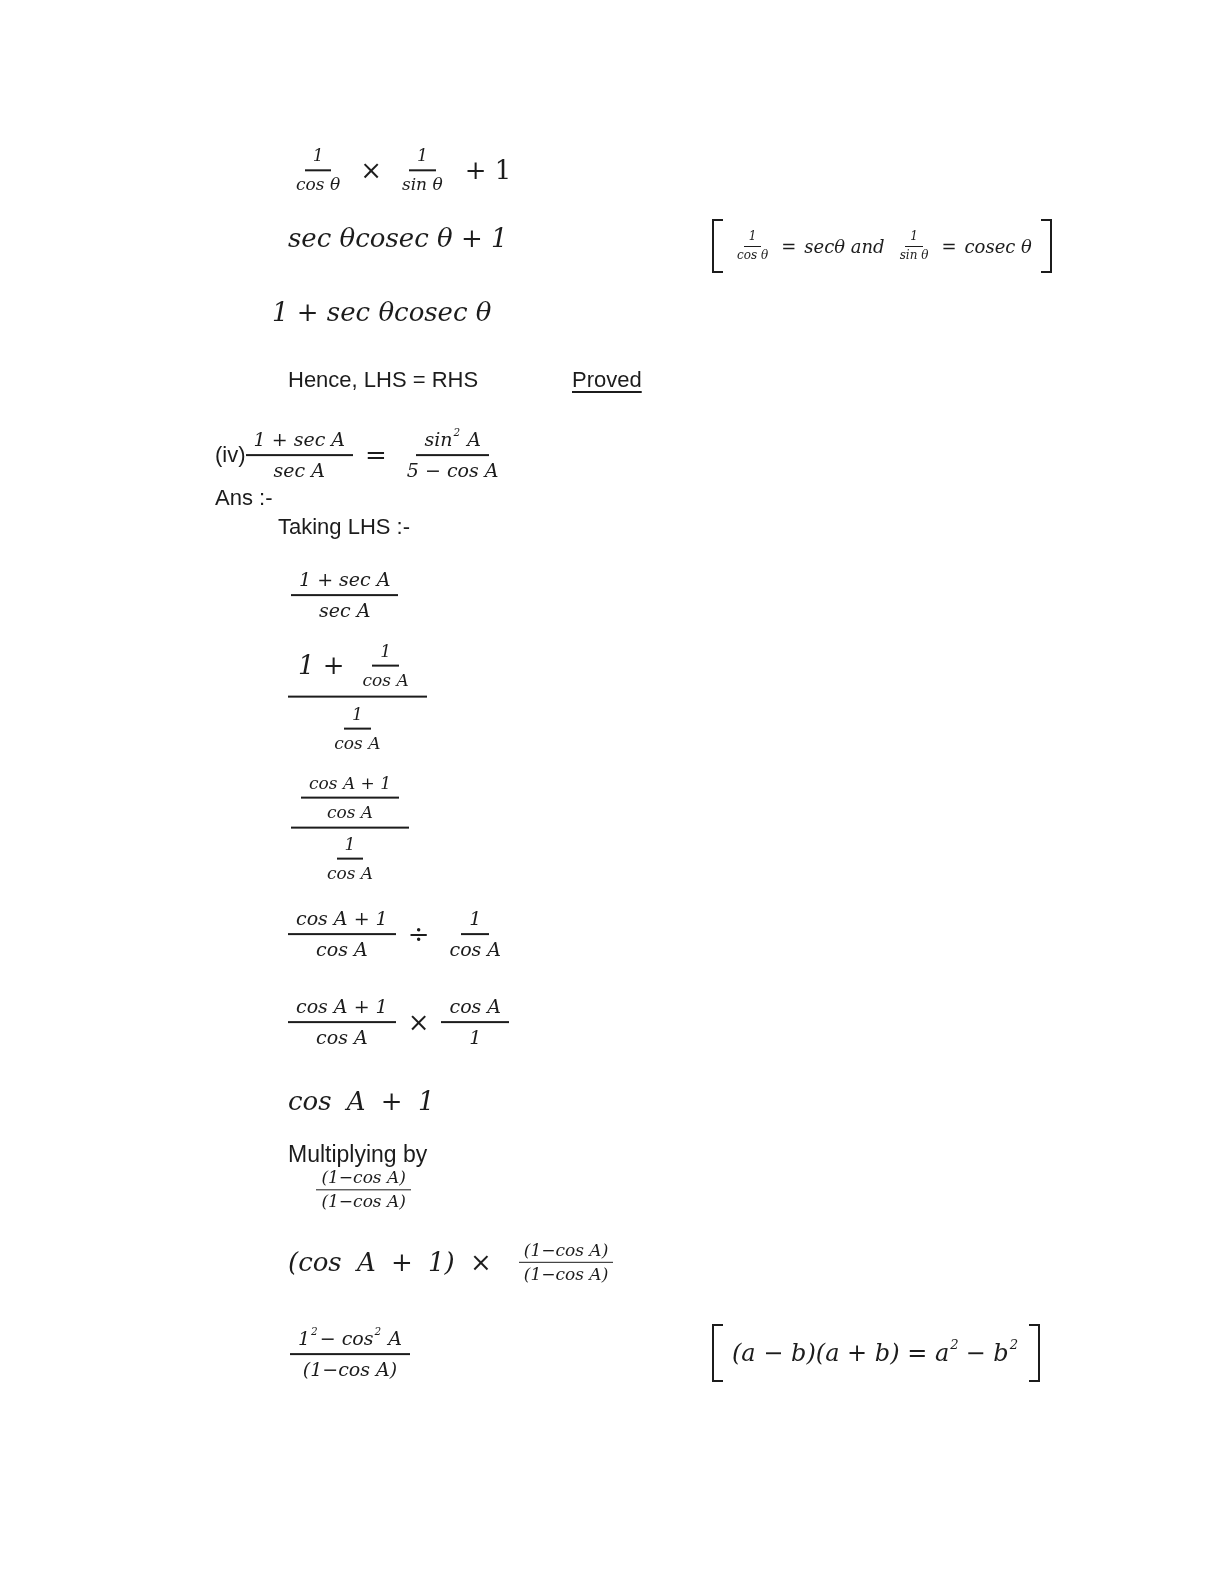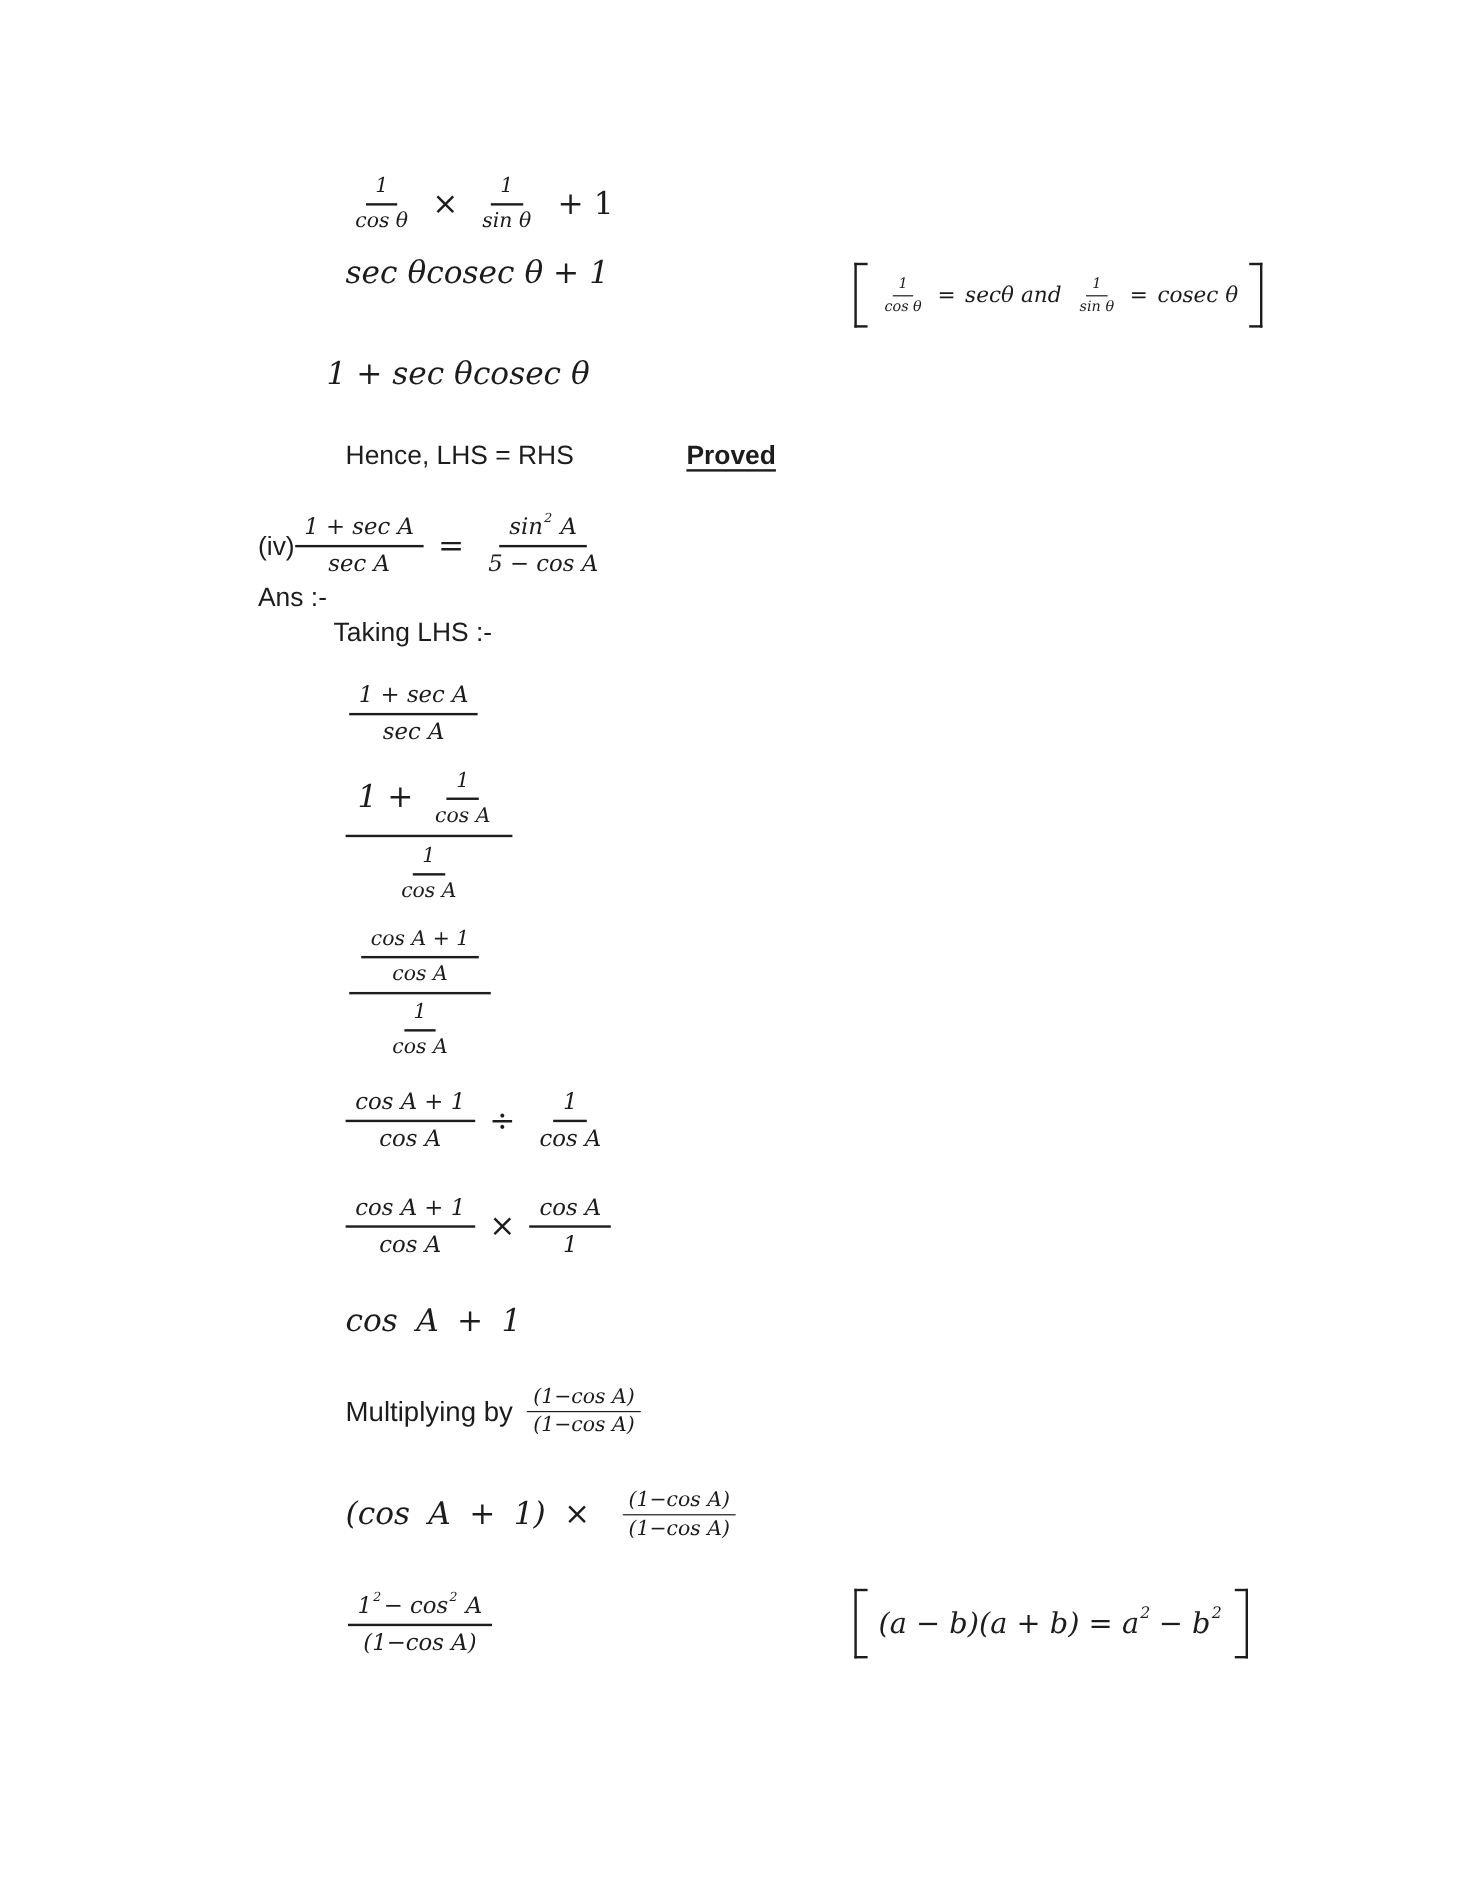--- a/index.html
+++ b/index.html
@@ -27,21 +27,21 @@
 
   .fs26 { font-size: 26px; }
   .fs22 { font-size: 22px; }
   .fs23 { font-size: 23px; }
   .fs21 { font-size: 24px; }
   .fs18 { font-size: 18px; }
   .f19  { font-size: 19px; }
   .f17  { font-size: 17px; }
   .f12  { font-size: 12px; }
 
-  .bold { font-weight: bold; justify-content: flex-end; }
+  .bold { font-weight: normal; justify-content: flex-end; }
   .underline { text-decoration: underline; text-decoration-thickness: 2px; text-underline-offset: 4px; }
   .wide { word-spacing: 7px; }
 
   
   .fr { display: inline-flex; flex-direction: column; align-items: center; text-align: center; }
   .fr > .nu {
     display: flex; align-items: center; justify-content: center;
     border-bottom: 2px solid #1c1c1c;
     padding: 1px 8px 4px; line-height: 1.1;
   }
@@ -78,21 +78,21 @@
       <span class="de">cos θ</span>
     </span>
     <span class="op">×</span>
     <span class="fr f17">
       <span class="nu">1</span>
       <span class="de">sin θ</span>
     </span>
     <span class="tail">+ 1</span>
   </div>
 
-  <div class="line math fs26" style="left:288px; top:228px;">
+  <div class="line math fs26" style="left:288px; top:238px;">
     <span>sec θcosec θ + 1</span>
   </div>
 
   <div class="line math fs18" style="left:712px; top:246px;">
     <span class="sqb l h50"></span>
     <span class="fr thin f12">
       <span class="nu">1</span>
       <span class="de">cos θ</span>
     </span>
     <span class="op" style="margin:0 8px;">=</span>
@@ -208,21 +208,21 @@
     <span class="fr f19">
       <span class="nu">cos A</span>
       <span class="de">1</span>
     </span>
   </div>
 
   <div class="line math fs26 wide" style="left:288px; top:1101px;">
     <span>cos A + 1</span>
   </div>
 
-  <div class="line" style="left:288px; top:1176px;">
+  <div class="line" style="left:288px; top:1176px;flex-direction:column;">
     <span class="sans fs23" style="margin-right:12px;">Multiplying by</span>
     <span class="fr thin f17 math">
       <span class="nu">(1−cos A)</span>
       <span class="de">(1−cos A)</span>
     </span>
   </div>
 
   <div class="line math fs26" style="left:288px; top:1262px;">
     <span class="wide" style="margin-right:27px;">(cos A + 1) ×</span>
     <span class="fr thin f17">

